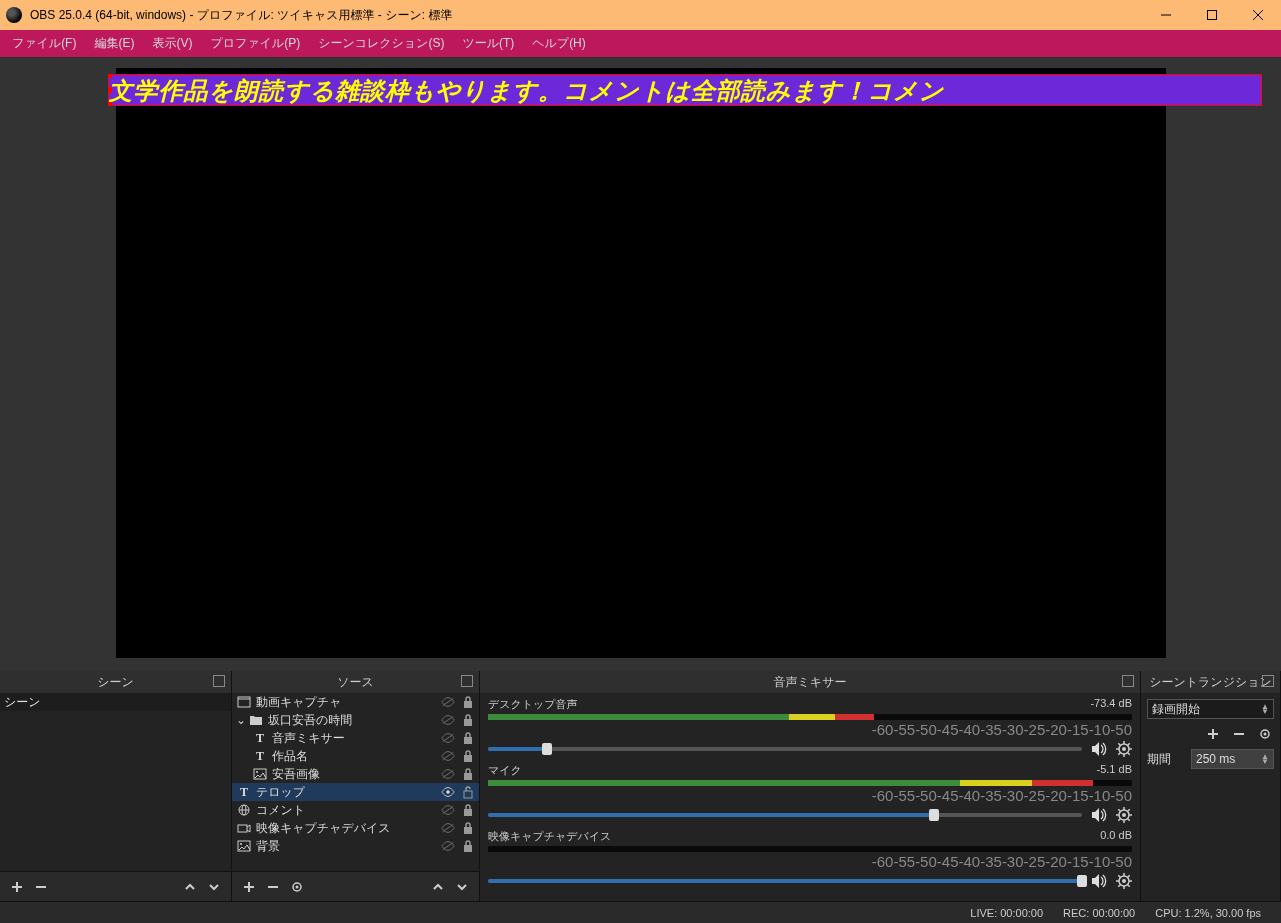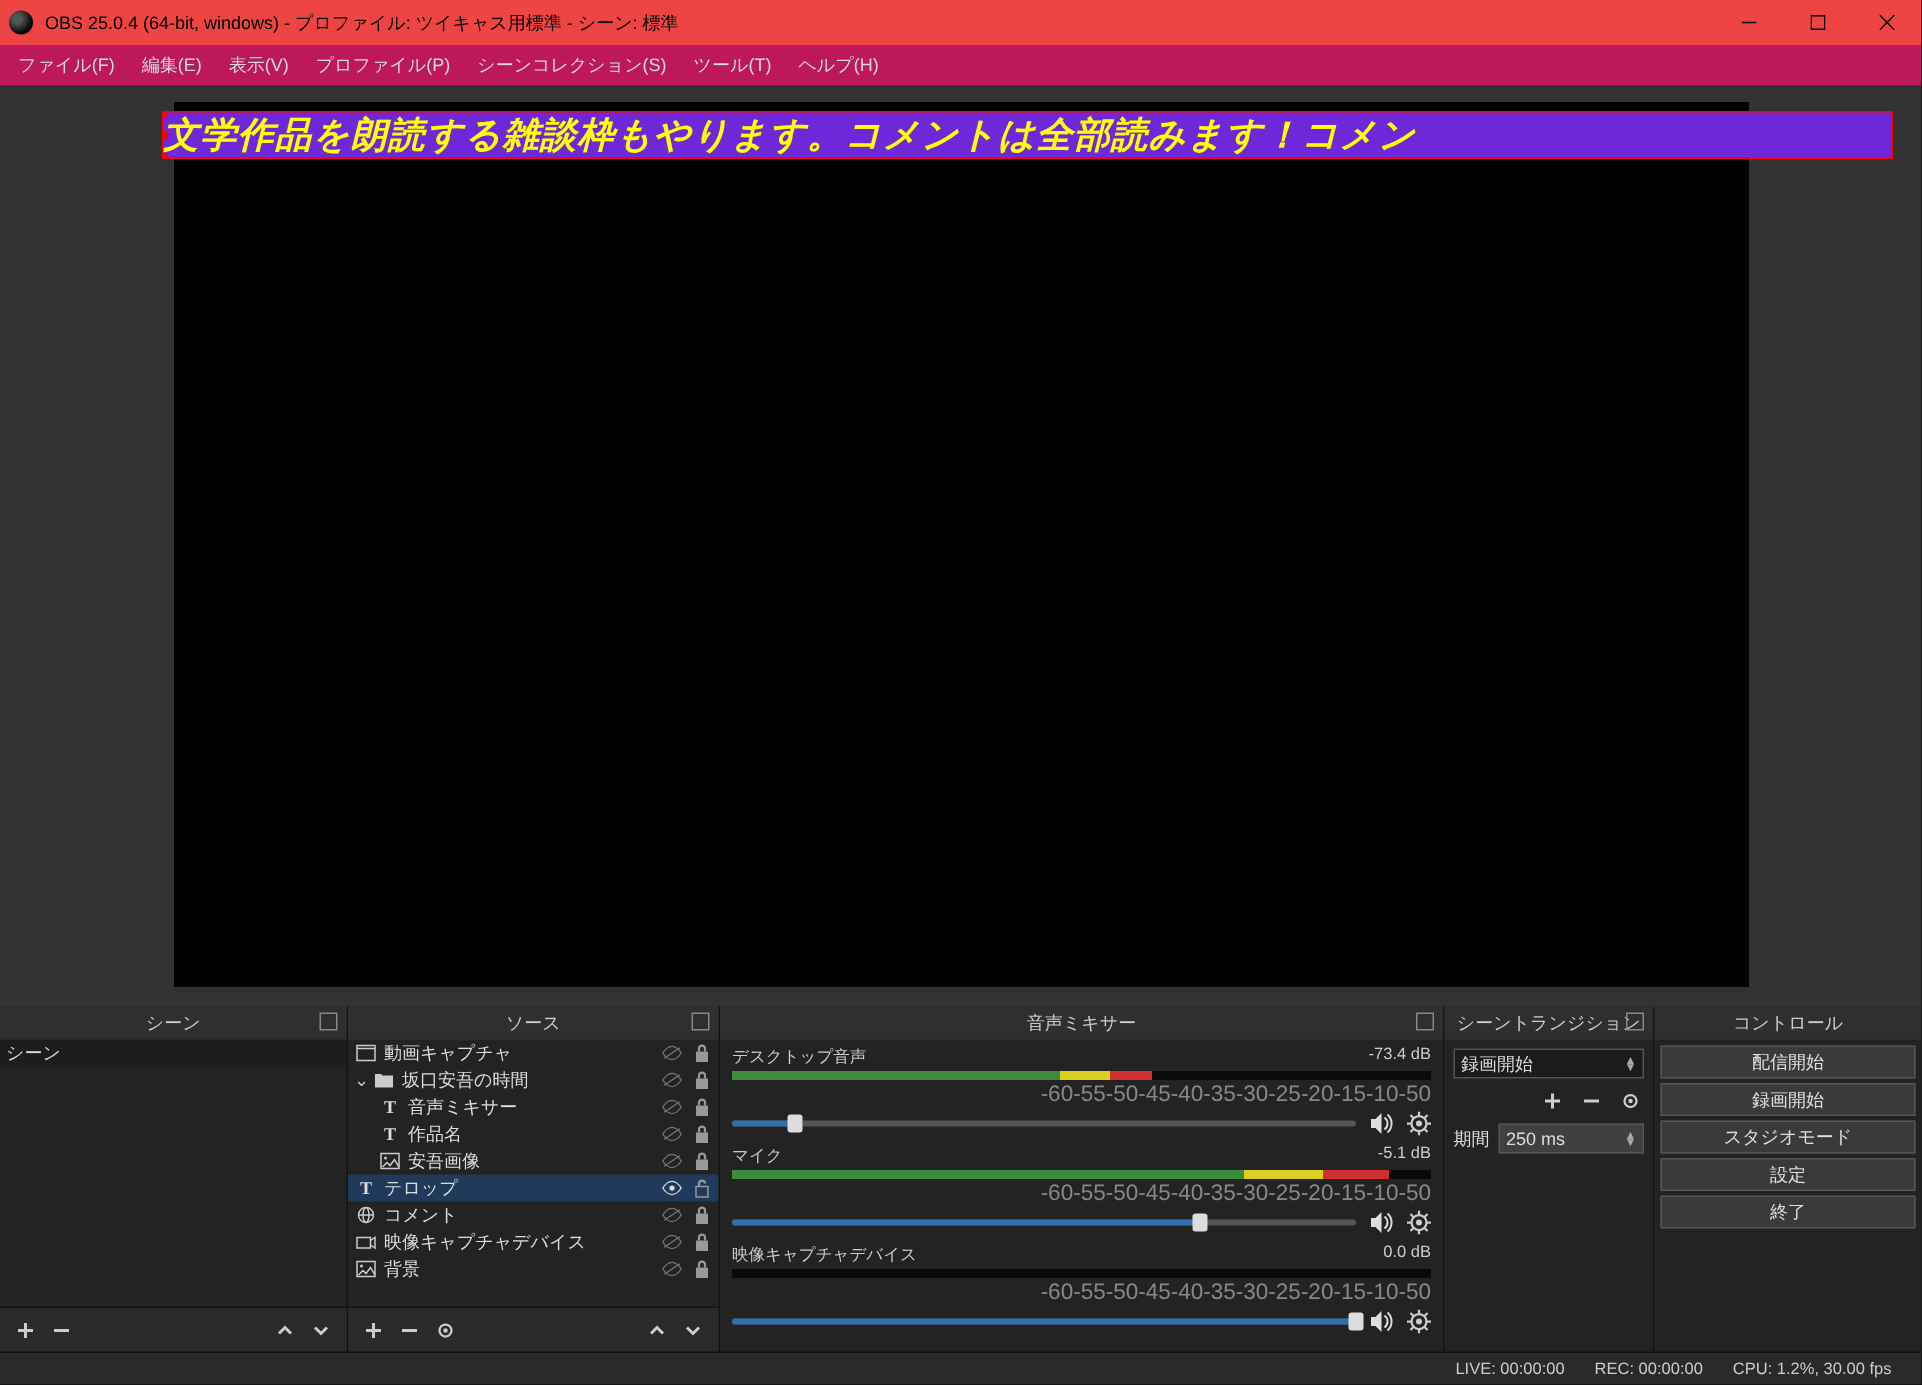--- a/index.html
+++ b/index.html
@@ -1,17 +1,17 @@
 <!DOCTYPE html>
 <html><head>
 <meta charset="utf-8">
 <style>
 * { margin:0; padding:0; box-sizing:border-box; font-family:"Meiryo UI","Yu Gothic",sans-serif; }
 body { background:#1e1e1e; color:#d8d8d8; font-size:12px; width:1281px; height:923px; overflow:hidden; display:flex; flex-direction:column; }
-.titlebar { height:30px; background:#ef4444; color:#000; display:flex; align-items:center; padding:0 0 0 6px; }
+.titlebar { height:30px; background:#fdba74; color:#000; display:flex; align-items:center; padding:0 0 0 6px; }
 .titlebar .logo { width:16px; height:16px; border-radius:50%; background:radial-gradient(circle at 35% 35%,#555 20%,#000 70%); margin-right:8px; }
 .titlebar .title { flex:1; font-size:12px; }
 .titlebar .wbtn { width:46px; height:30px; display:flex; align-items:center; justify-content:center; }
 .titlebar .wbtn svg { width:10px; height:10px; }
 .menubar { height:28px; background:#be185d; display:flex; align-items:center; padding:0 4px; gap:2px; border-bottom:1px solid #2a2a2a;}
 .menubar .mi { padding:3px 8px; font-size:12px; color:#d8d8d8; }
 .preview-area { flex:1; background:#333; position:relative; padding:10px; }
 .canvas-holder { width:100%; height:100%; background:#333; display:flex; align-items:flex-start; justify-content:center; }
 .canvas { width:1050px; height:590px; background:#000; margin:0 auto; position:relative;}
 .ticker { position:absolute; top:6px; left:-8px; right:-96px; height:32px; border:1px solid #ff0000; background:#6d28d9; overflow:hidden;}
@@ -46,21 +46,21 @@
 .scale{display:flex;justify-content:flex-end;font-size:15px;color:#888;margin-top:1px;}
 .vol-row{display:flex;align-items:center;gap:8px;margin-top:3px;}
 .vol-track{flex:1;height:4px;background:#555;position:relative;border-radius:2px;}
 .vol-fill{position:absolute;left:0;top:0;bottom:0;background:#2f6fb0;border-radius:2px;}
 .vol-knob{position:absolute;top:-4px;width:10px;height:12px;background:#ddd;border-radius:2px;transform:translateX(-5px);}
 .spk-icon,.gear-icon{color:#ccc;}
 .trans-body{padding:6px;font-size:12px;color:#ddd;}
 .trans-select{display:flex;align-items:center;background:#1b1b1b;border:1px solid #555;height:20px;padding:0 4px;}
 .trans-select .ud{margin-left:auto;display:flex;flex-direction:column;gap:0;line-height:5px;font-size:8px;color:#aaa;}
 .trans-tools{display:flex;justify-content:flex-end;gap:8px;margin:6px 0;align-items:center;}
-.trans-dur{display:flex;align-items:center;gap:6px;}
+.trans-dur{display:flex;align-items:center;gap:20px;}
 .spin{flex:1;display:flex;align-items:center;background:#404040;border:1px solid #555;height:20px;padding:0 4px;}
 .spin .ud{margin-left:auto;display:flex;flex-direction:column;line-height:5px;font-size:8px;color:#aaa;}
 .ctrl-body{padding:4px;display:flex;flex-direction:column;gap:3px;}
 .ctrl-btn{height:22px;background:#3a3a3a;border:1px solid #555;display:flex;align-items:center;justify-content:center;font-size:12px;color:#e0e0e0;}
 .statusbar{height:22px;background:#2a2a2a;display:flex;align-items:center;justify-content:flex-end;gap:20px;padding:0 20px;font-size:11px;color:#ccc;border-top:1px solid #111;}
 svg{display:block;}
 </style>
 </head>
 <body>
 
@@ -596,32 +596,20 @@
       <div class="trans-dur">
         <span>期間</span>
         <div class="spin">
           <span>250 ms</span>
           <span class="ud">▲<br>▼</span>
         </div>
       </div>
     </div>
   </div>
 
-  <div class="panel ctrl">
-    <div class="panel-head">
-        <span>コントロール</span>
-      </div>
-    <div class="panel-body ctrl-body">
-      <div class="ctrl-btn">配信開始</div>
-      <div class="ctrl-btn">録画開始</div>
-      <div class="ctrl-btn">スタジオモード</div>
-      <div class="ctrl-btn">設定</div>
-      <div class="ctrl-btn">終了</div>
-    </div>
-  </div>
 
 </div>
 
 <div class="statusbar">
   <span>LIVE: 00:00:00</span>
   <span>REC: 00:00:00</span>
   <span>CPU: 1.2%, 30.00 fps</span>
 </div>
 
 </body></html>

